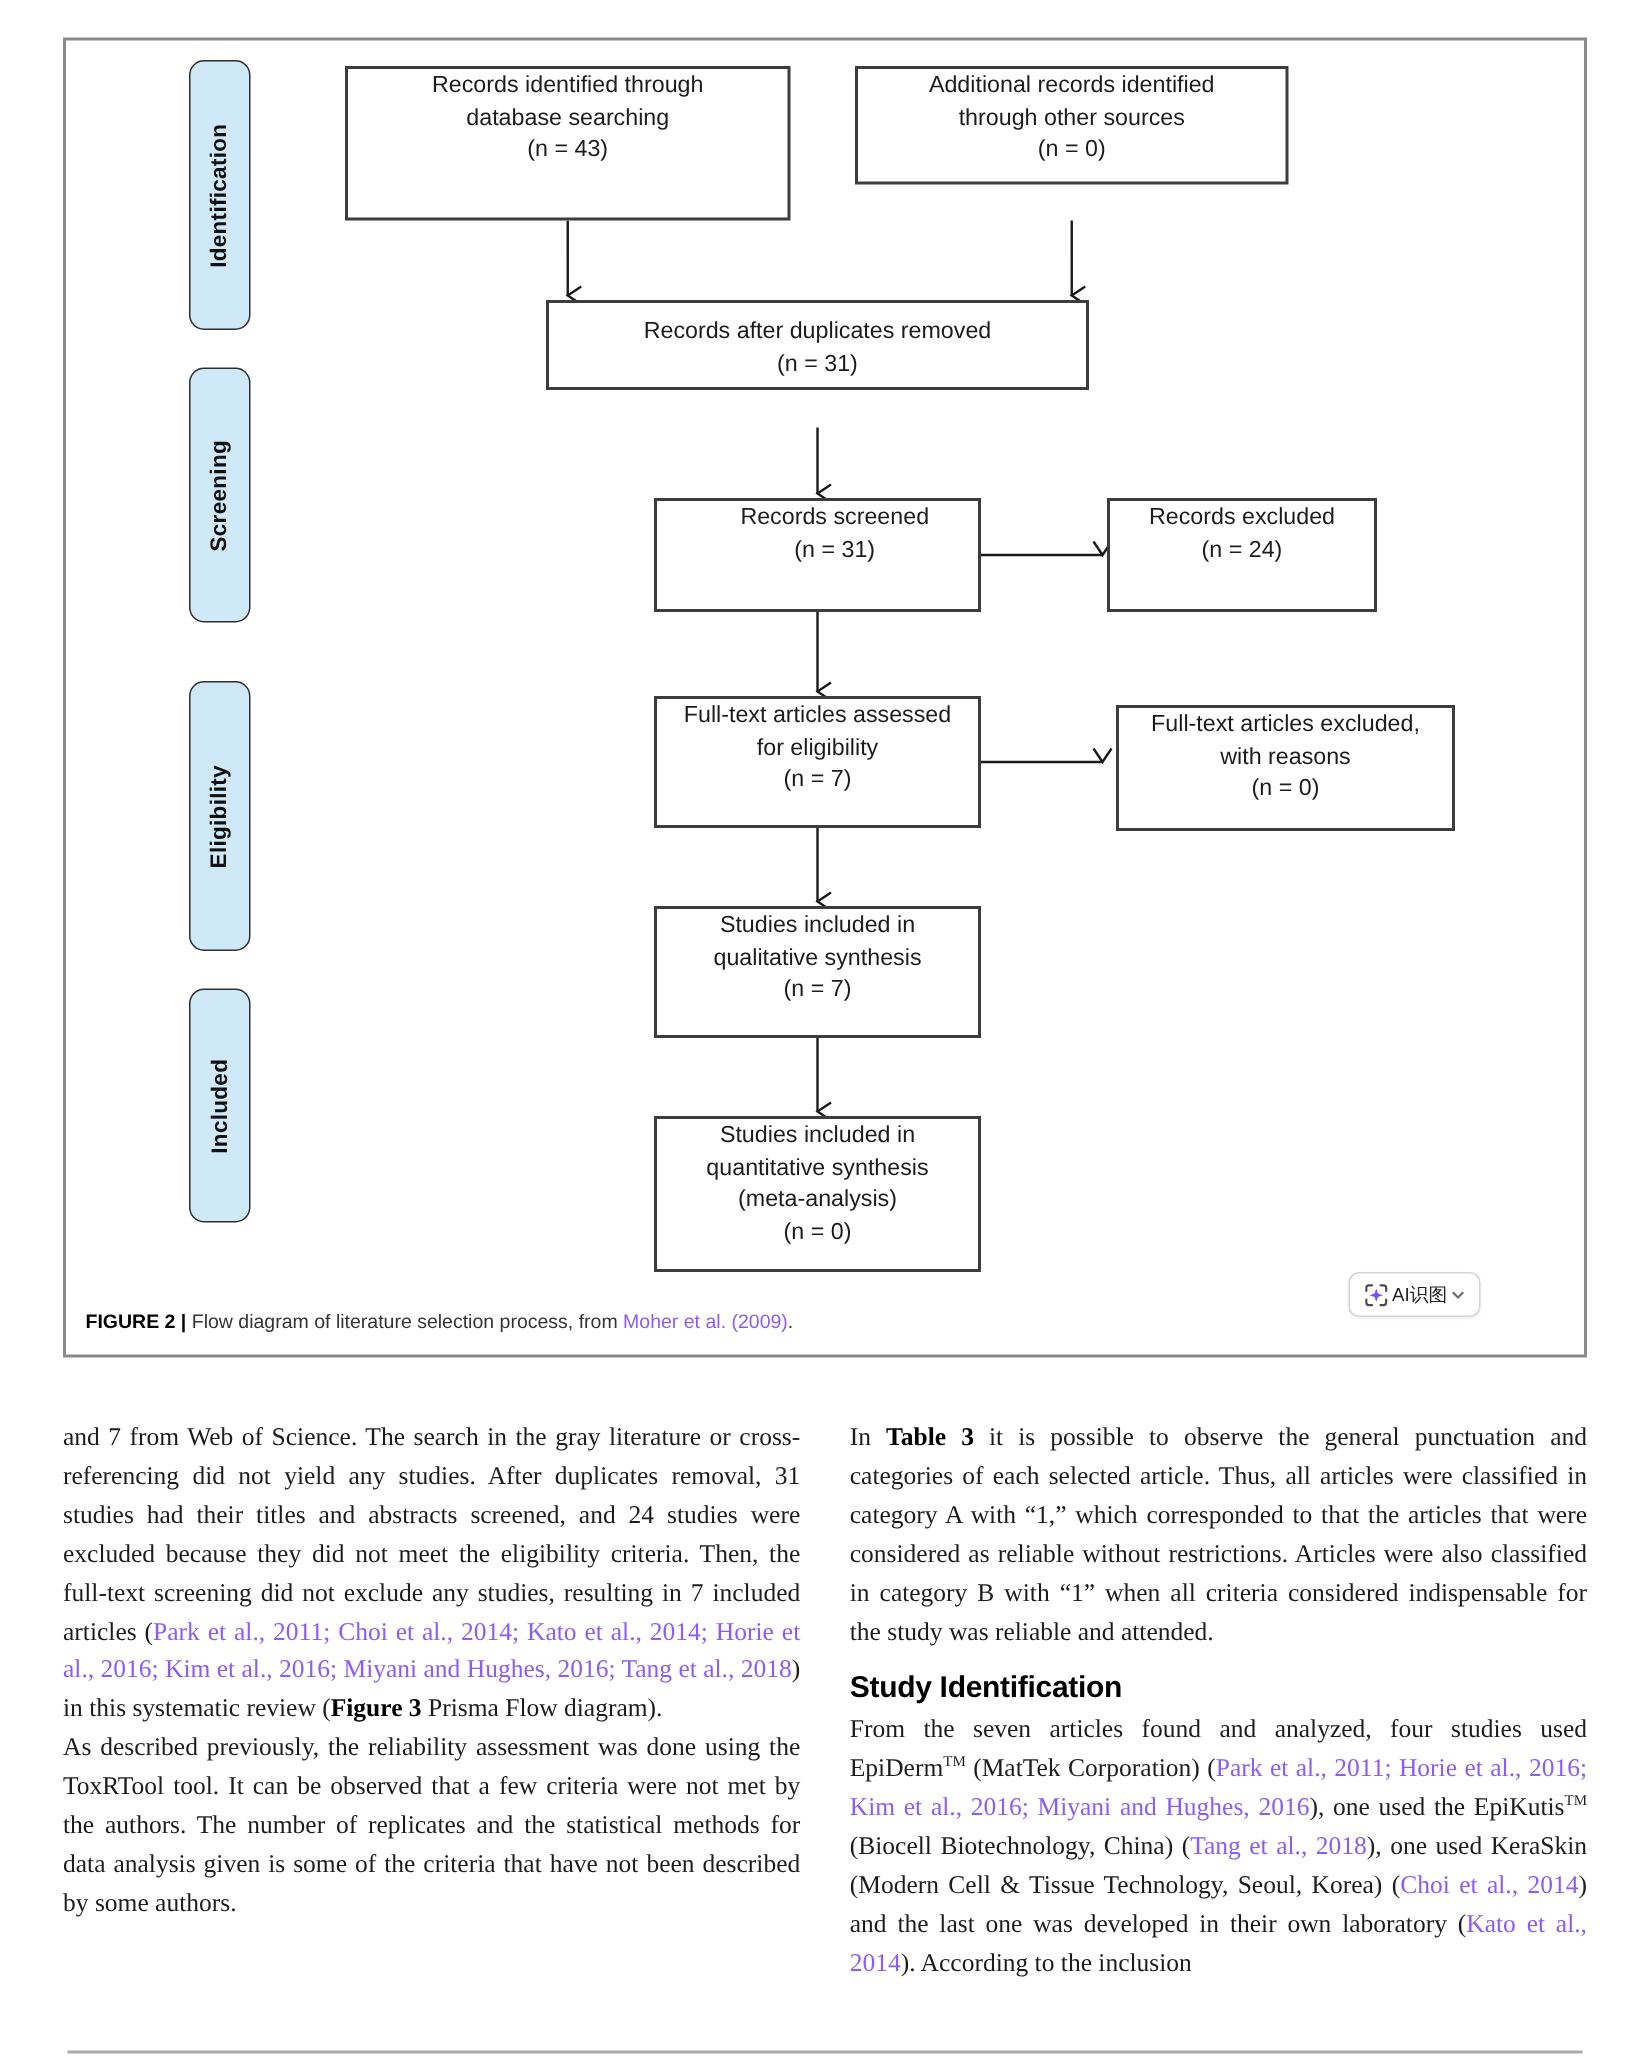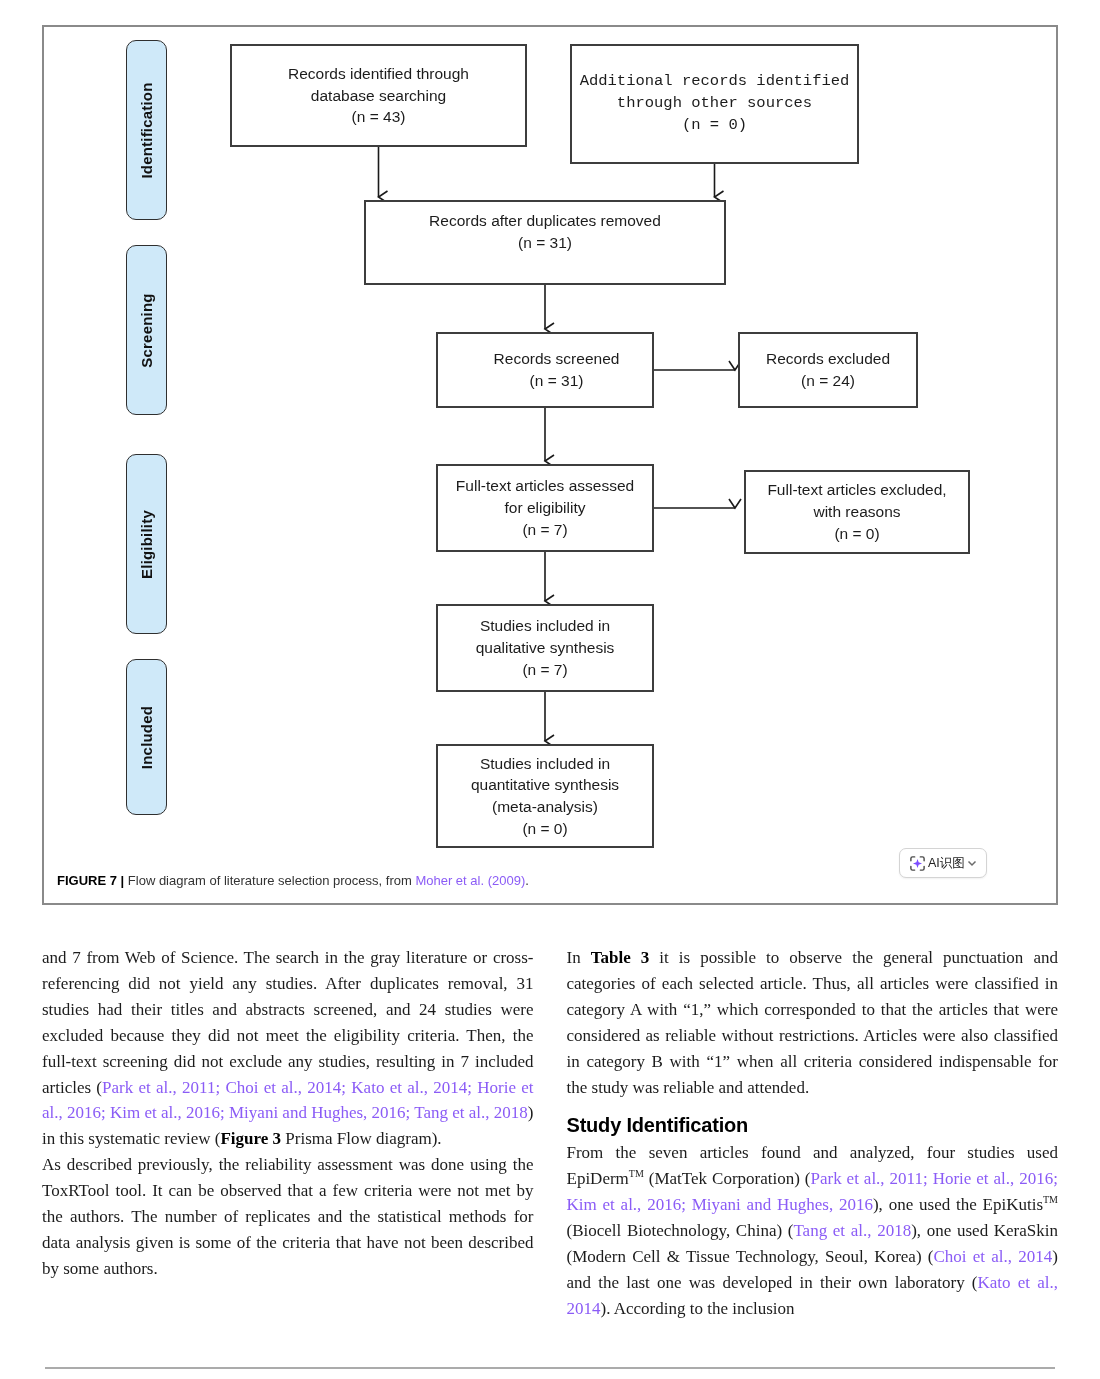--- a/index.html
+++ b/index.html
@@ -14,21 +14,21 @@
   .stage{position:absolute;left:82px;width:41px;background:#cfe9f9;border:1.6px solid #2f2f2f;
          border-radius:10px;box-sizing:border-box;display:flex;align-items:center;justify-content:center;}
   .stage span{transform:rotate(-90deg);white-space:nowrap;font-weight:700;font-size:15px;color:#111;
               letter-spacing:.2px;}
   .stage-identification{top:13px;height:180px;}
   .stage-screening{top:218px;height:170px;}
   .stage-eligibility{top:427px;height:180px;}
   .stage-included{top:632px;height:156px;}
 
   .fnode{position:absolute;border:2px solid #3d3d3d;background:#fff;box-sizing:border-box;
-         display:flex;align-items:center;justify-content:center;text-align:center;}
+         display:flex;justify-content:center;text-align:center;}
   .fnode span{white-space:pre-line;font-size:15.5px;line-height:1.4;color:#1c1c1c;}
   .fnode--top{align-items:flex-start;padding-top:8px;}
 
   .arrows{position:absolute;inset:0;pointer-events:none;}
 
   .figure-caption{position:absolute;left:13px;top:846px;font-size:13px;color:#333;width:840px;}
   .seg-b{font-weight:700;color:#000;}
   .seg-c{color:#8b5cf6;}
   sup.seg-sup{font-size:10px;line-height:0;}
 
@@ -82,26 +82,26 @@
           <line x1="610" y1="343" x2="691" y2="343" marker-end="url(#ah)"></line>
           <line x1="610" y1="481" x2="691" y2="481" marker-end="url(#ah)"></line>
         </g>
       </svg>
 
       <div class="fnode" style="left:186px;top:17px;width:297px;height:103px;">
         <span>Records identified through
 database searching
 (n = 43)</span>
       </div>
-      <div class="fnode" style="left:526px;top:17px;width:289px;height:120px;font-family:Liberation Mono, monospace;">
+      <div class="fnode" style="left:526px;top:17px;width:289px;height:79px;">
         <span>Additional records identified
 through other sources
 (n = 0)</span>
       </div>
-      <div class="fnode fnode--top" style="left:320px;top:173px;width:362px;height:85px;">
+      <div class="fnode fnode--top" style="left:320px;top:173px;width:362px;height:60px;">
         <span>Records after duplicates removed
 (n = 31)</span>
       </div>
       <div class="fnode" style="left:392px;top:305px;width:218px;height:76px;padding-left:23px;">
         <span>Records screened
 (n = 31)</span>
       </div>
       <div class="fnode" style="left:694px;top:305px;width:180px;height:76px;">
         <span>Records excluded
 (n = 24)</span>
@@ -137,21 +137,21 @@
             <path d="M6,16 H3.8 Q2,16 2,14.2 V12"></path>
           </g>
           <path d="M9,4.2 L10.2,7.8 L13.8,9 L10.2,10.2 L9,13.8 L7.8,10.2 L4.2,9 L7.8,7.8 Z" fill="#7c4dff"></path>
         </svg>
         <span>AI识图</span>
         <svg width="10" height="7" viewBox="0 0 10 7">
           <polyline points="1.5,1.5 5,5 8.5,1.5" fill="none" stroke="#6b6b6b" stroke-width="1.5"></polyline>
         </svg>
       </div>
 
-      <div class="figure-caption"><span class="seg-b">FIGURE 7 | </span><span>Flow diagram of literature selection process, from </span><span class="seg-c">Moher et al. (2009)</span><span>.</span></div>
+      <div class="figure-caption"><span class="seg-b">FIGURE 2 | </span><span>Flow diagram of literature selection process, from </span><span class="seg-c">Moher et al. (2009)</span><span>.</span></div>
     </div>
   </div>
 
   <div class="article">
     <div class="col">
       <p><span>and 7 from Web of Science. The search in the gray literature or cross-referencing did not yield any studies. After duplicates removal, 31 studies had their titles and abstracts screened, and 24 studies were excluded because they did not meet the eligibility criteria. Then, the full-text screening did not exclude any studies, resulting in 7 included articles (</span><span class="seg-c">Park et al., 2011; Choi et al., 2014; Kato et al., 2014; Horie et al., 2016; Kim et al., 2016; Miyani and Hughes, 2016; Tang et al., 2018</span><span>) in this systematic review (</span><span class="seg-b">Figure 3</span><span> Prisma Flow diagram).</span></p>
       <p><span>As described previously, the reliability assessment was done using the ToxRTool tool. It can be observed that a few criteria were not met by the authors. The number of replicates and the statistical methods for data analysis given is some of the criteria that have not been described by some authors.</span></p>
     </div>
     <div class="col">
       <p><span>In </span><span class="seg-b">Table 3</span><span> it is possible to observe the general punctuation and categories of each selected article. Thus, all articles were classified in category A with “1,” which corresponded to that the articles that were considered as reliable without restrictions. Articles were also classified in category B with “1” when all criteria considered indispensable for the study was reliable and attended.</span></p>

